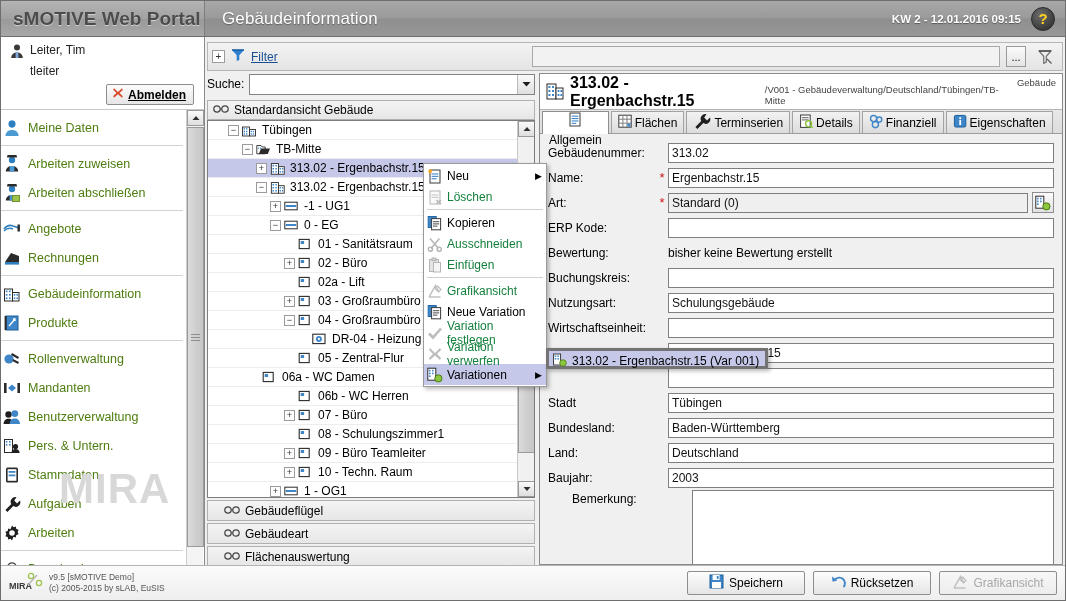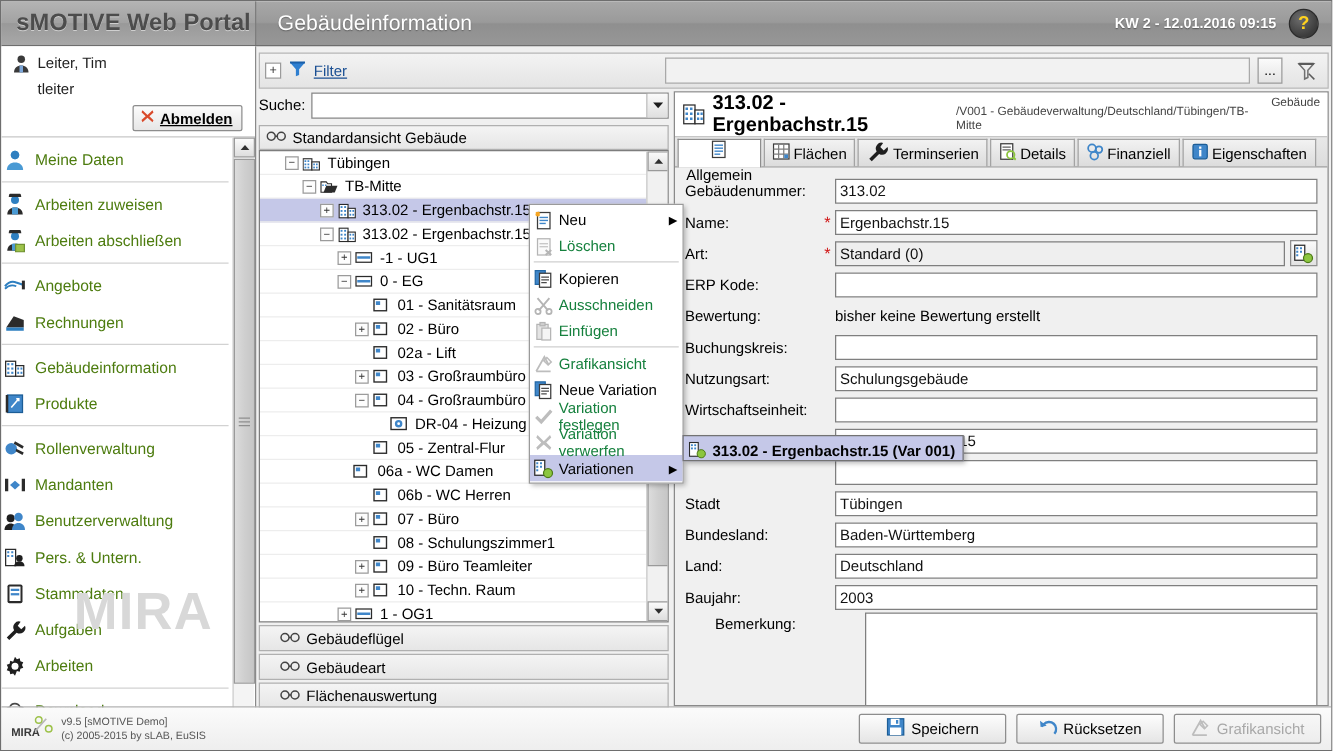--- a/index.html
+++ b/index.html
@@ -273,24 +273,24 @@
   }
   .ctxitem .cicon { width: 16px; height: 16px; flex: none; display:flex; align-items:center; justify-content:center;}
   .ctxitem .clabel { flex: 1; }
   .ctxitem.dis { color: #15803d; cursor: default; }
   .ctxitem.hi { background: #c5c8e8; }
   .ctxsep { height: 1px; background: #d0d0d0; margin: 2px 3px; }
   .arrowR { font-size: 9px; }
 
   .submenu {
     position: absolute; left: 545px; top: 347px;
-    background: #c5c8e8; border: 1px solid #737373;
+    background: #c5c8e8; border: 3px solid #737373;
     box-shadow: 2px 2px 4px rgba(0,0,0,.28);
     height: 21px; display: flex; align-items: center; gap: 5px;
-    padding: 5px 6px 0 4px; font-size: 12px; z-index: 45; cursor: pointer; font-weight: bold;
+    padding: 5px 6px 0 4px; font-size: 12px; z-index: 45; cursor: pointer;
   }
 
   
   .statusbar {
     position: absolute; left: 0; bottom: 0;
     width: 1064px; height: 35px;
     background: linear-gradient(to bottom,#fbfbfb,#eeeeee);
     border-top: 1px solid #b4b4b4;
     display: flex; align-items: center; padding: 0 8px;
   }
@@ -744,21 +744,21 @@
           <div class="trow" style="padding-left:76px">
             <span class="tknob blank"></span>
             <span class="ticon">
               <svg width="15" height="14" viewBox="0 0 15 14">
                 <rect x="1.2" y="2.4" width="10" height="9.2" fill="#fff" stroke="#2b2b2b" stroke-width="1.1"></rect>
                 <rect x="2.7" y="4" width="3.4" height="3" fill="#3f86c9"></rect>
               </svg>
             </span>
             <span>05 - Zentral-Flur</span>
           </div>
-          <div class="trow" style="padding-left:60px">
+          <div class="trow" style="padding-left:40px">
             <span class="tknob blank"></span>
             <span class="ticon">
               <svg width="15" height="14" viewBox="0 0 15 14">
                 <rect x="1.2" y="2.4" width="10" height="9.2" fill="#fff" stroke="#2b2b2b" stroke-width="1.1"></rect>
                 <rect x="2.7" y="4" width="3.4" height="3" fill="#3f86c9"></rect>
               </svg>
             </span>
             <span>06a - WC Damen</span>
           </div>
           <div class="trow" style="padding-left:76px">

